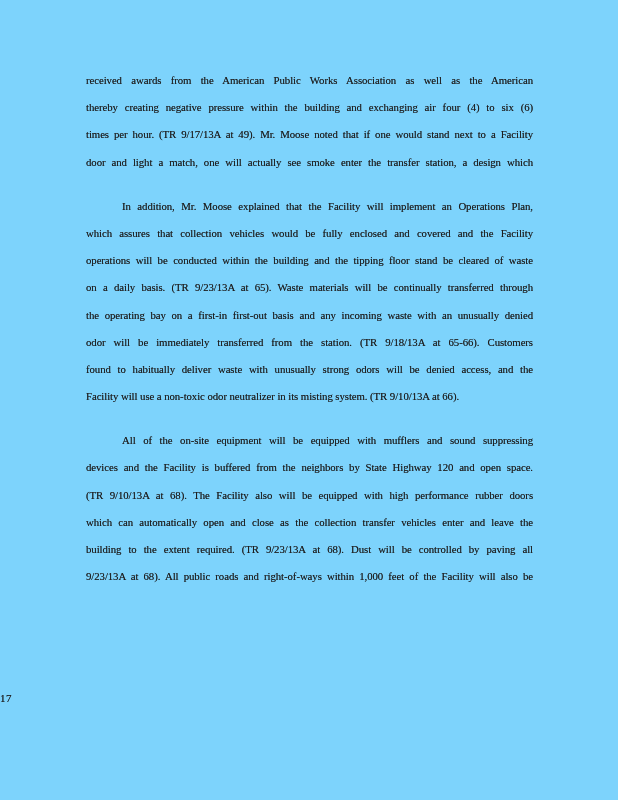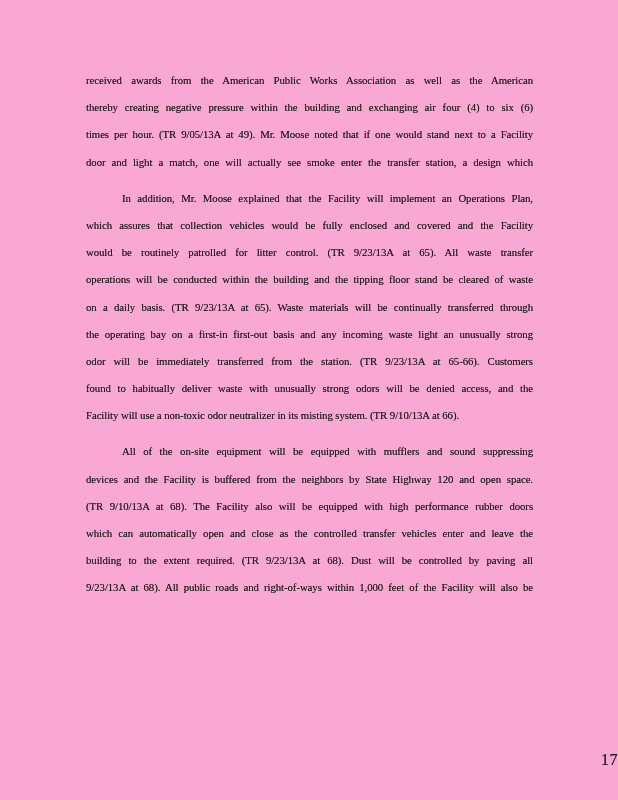--- a/index.html
+++ b/index.html
@@ -4,93 +4,92 @@
 <style>
   html, body {
     margin: 0;
     padding: 0;
     background: #ffffff;
   }
   .page {
     position: relative;
     width: 618px;
     height: 800px;
-    background: #f9a8d4;
+    background: #7dd3fc;
     overflow: hidden;
     font-family: "Liberation Serif", "DejaVu Serif", serif;
     color: #1e1e1e;
   }
   .text-block {
     position: absolute;
     left: 86px;
     top: 67px;
     width: 447px;
   }
   .para { margin: 0; padding: 0; }
-  .para + .para { margin-top: 9px; }
+  .para + .para { margin-top: 17px; }
   .line {
     font-size: 10.8px;
     letter-spacing: -0.08px;
     line-height: 27.2px;
     height: 27.2px;
     text-align: justify;
     text-align-last: justify;
     -moz-text-align-last: justify;
     white-space: normal;
     text-shadow: 0 0 0.6px rgba(25,25,25,0.65);
   }
   .line.last {
     text-align-last: left;
     -moz-text-align-last: left;
   }
   .para.indent .line:first-child {
     text-indent: 36px;
   }
   .page-number {
     position: absolute;
-    top: 752px;
+    top: 690px;
     left: 0;
     width: 100%;
-    text-align: right;
-    font-size: 16px;
+    text-align: left;
+    font-size: 11px;
     line-height: 16px;
     letter-spacing: 0.5px;
     text-shadow: 0 0 0.6px rgba(25,25,25,0.65);
   }
 </style>
 </head>
 <body>
 
 <div class="page">
   <div class="text-block">
 
     <div class="para">
       <div class="line">received awards from the American Public Works Association as well as the American</div>
       <div class="line">thereby creating negative pressure within the building and exchanging air four (4) to six (6)</div>
-      <div class="line">times per hour. (TR 9/05/13A at 49). Mr. Moose noted that if one would stand next to a Facility</div>
+      <div class="line">times per hour. (TR 9/17/13A at 49). Mr. Moose noted that if one would stand next to a Facility</div>
       <div class="line">door and light a match, one will actually see smoke enter the transfer station, a design which</div>
     </div>
 
     <div class="para indent">
       <div class="line">In addition, Mr. Moose explained that the Facility will implement an Operations Plan,</div>
       <div class="line">which assures that collection vehicles would be fully enclosed and covered and the Facility</div>
-      <div class="line">would be routinely patrolled for litter control. (TR 9/23/13A at 65). All waste transfer</div>
       <div class="line">operations will be conducted within the building and the tipping floor stand be cleared of waste</div>
       <div class="line">on a daily basis. (TR 9/23/13A at 65). Waste materials will be continually transferred through</div>
-      <div class="line">the operating bay on a first-in first-out basis and any incoming waste light an unusually strong</div>
-      <div class="line">odor will be immediately transferred from the station. (TR 9/23/13A at 65-66). Customers</div>
+      <div class="line">the operating bay on a first-in first-out basis and any incoming waste with an unusually denied</div>
+      <div class="line">odor will be immediately transferred from the station. (TR 9/18/13A at 65-66). Customers</div>
       <div class="line">found to habitually deliver waste with unusually strong odors will be denied access, and the</div>
       <div class="line last">Facility will use a non-toxic odor neutralizer in its misting system. (TR 9/10/13A at 66).</div>
     </div>
 
     <div class="para indent">
       <div class="line">All of the on-site equipment will be equipped with mufflers and sound suppressing</div>
       <div class="line">devices and the Facility is buffered from the neighbors by State Highway 120 and open space.</div>
       <div class="line">(TR 9/10/13A at 68). The Facility also will be equipped with high performance rubber doors</div>
-      <div class="line">which can automatically open and close as the controlled transfer vehicles enter and leave the</div>
+      <div class="line">which can automatically open and close as the collection transfer vehicles enter and leave the</div>
       <div class="line">building to the extent required. (TR 9/23/13A at 68). Dust will be controlled by paving all</div>
       <div class="line">9/23/13A at 68). All public roads and right-of-ways within 1,000 feet of the Facility will also be</div>
     </div>
 
   </div>
 
   <div class="page-number">17</div>
 </div>
 
 </body></html>

